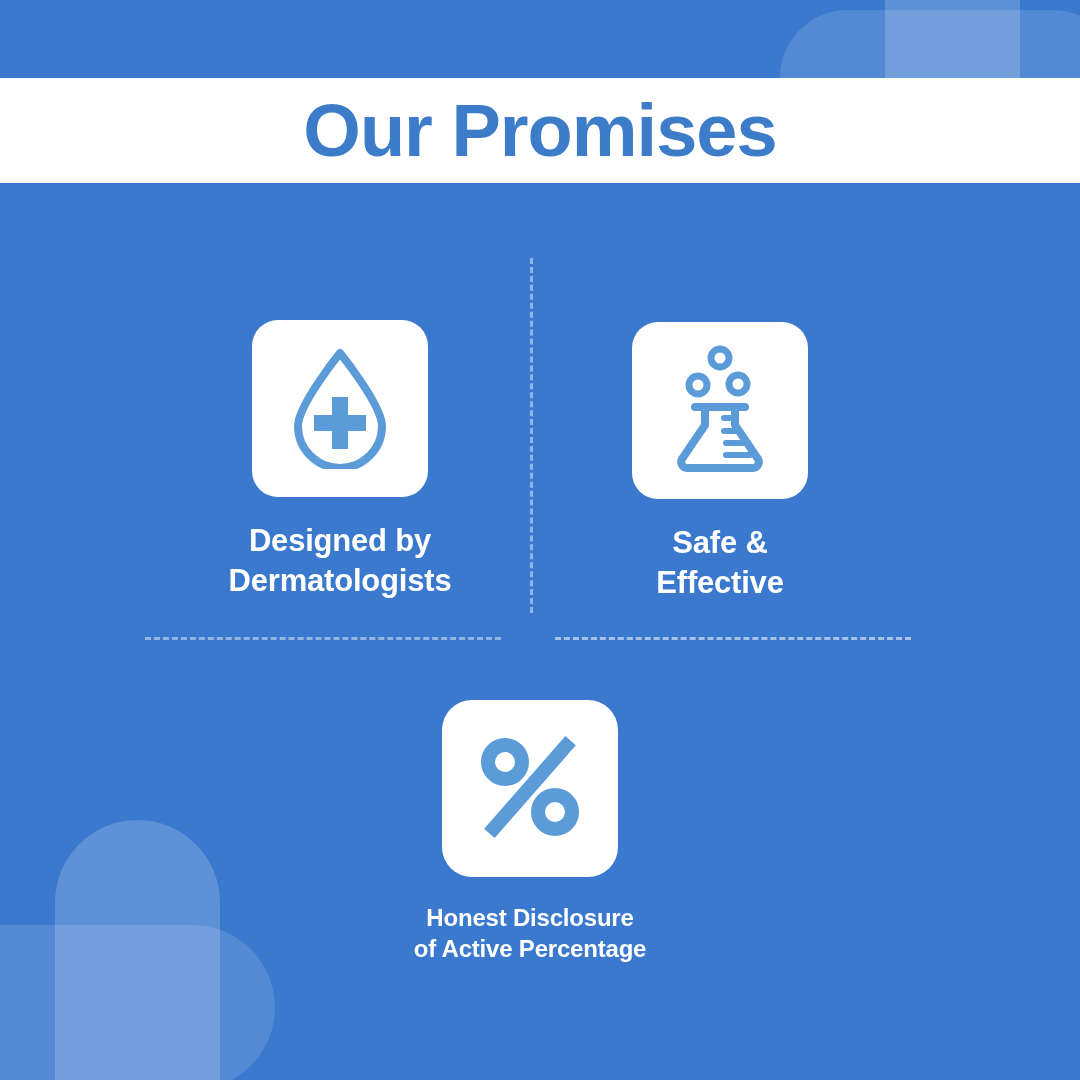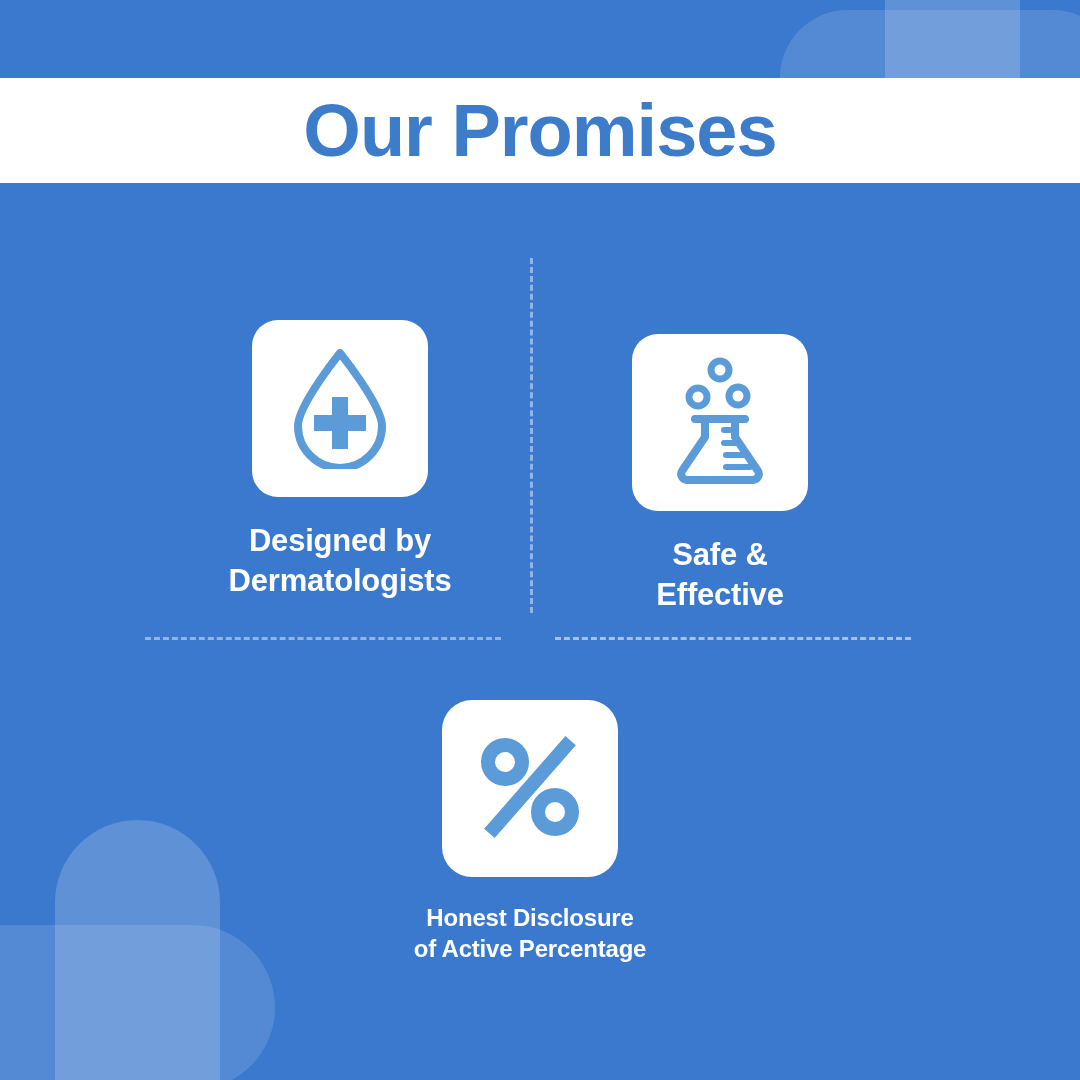--- a/index.html
+++ b/index.html
@@ -86,21 +86,21 @@
   }
 
   .promise {
     position: absolute;
     display: flex;
     flex-direction: column;
     align-items: center;
     width: 460px;
   }
   #promise-0 { left: 110px; top: 137px; }
-  #promise-1 { left: 490px; top: 151px; }
+  #promise-1 { left: 490px; top: 139px; }
   #promise-2 { left: 300px; top: 517px; }
 
   .icon-card {
     width: 176px;
     height: 177px;
     background: #ffffff;
     border-radius: 26px;
     display: flex;
     align-items: center;
     justify-content: center;

